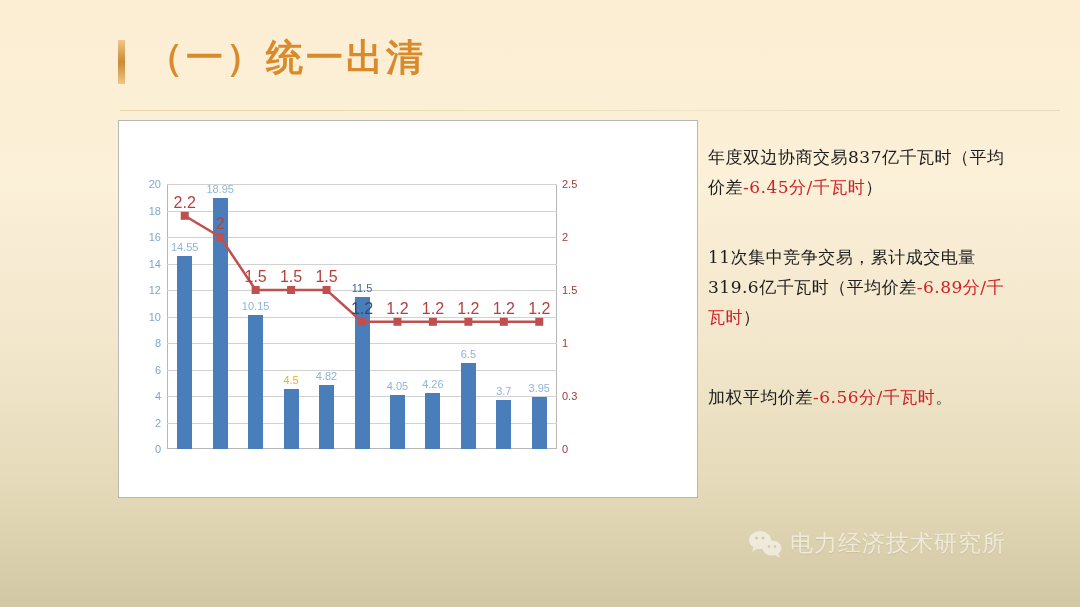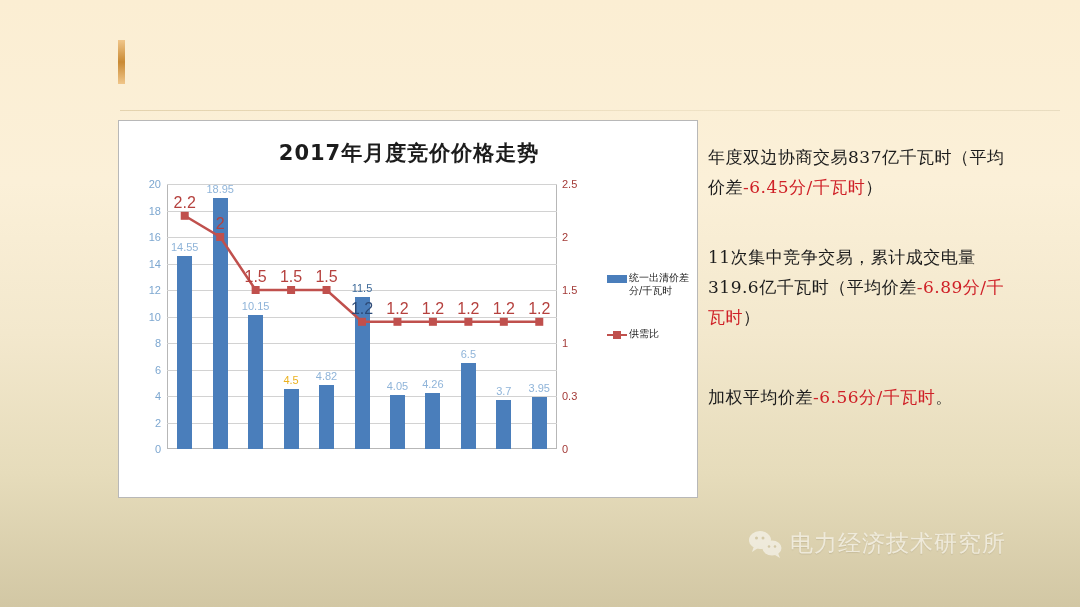--- a/index.html
+++ b/index.html
@@ -102,25 +102,25 @@
     font-family:"DejaVu Serif","Liberation Serif",serif;
     font-size:23px;color:#ffffff;letter-spacing:1px;margin-left:8px;
     text-shadow:0 1px 1px rgba(120,110,80,.35);white-space:nowrap;
   }
 </style>
 </head>
 <body>
 
 <div id="slide-header">
   <div id="title-accent"></div>
+  <div id="slide-title">（一）统一出清</div>
   <div id="title-rule"></div>
 </div>
 
 <div id="chart-card">
-  <div id="chart-title">2017年月度竞价价格走势</div>
 
   <div id="axis-left-col">
       <div class="axis-label axis-left" style="top: 265px;">0</div>
       <div class="axis-label axis-left" style="top: 238.5px;">2</div>
       <div class="axis-label axis-left" style="top: 212px;">4</div>
       <div class="axis-label axis-left" style="top: 185.5px;">6</div>
       <div class="axis-label axis-left" style="top: 159px;">8</div>
       <div class="axis-label axis-left" style="top: 132.5px;">10</div>
       <div class="axis-label axis-left" style="top: 106px;">12</div>
       <div class="axis-label axis-left" style="top: 79.5px;">14</div>
@@ -198,30 +198,20 @@
         <div class="pt-label navy" style="left: 195px; top: 115.8px;">1.2</div>
         <div class="pt-label" style="left: 230.455px; top: 115.8px;">1.2</div>
         <div class="pt-label" style="left: 265.909px; top: 115.8px;">1.2</div>
         <div class="pt-label" style="left: 301.364px; top: 115.8px;">1.2</div>
         <div class="pt-label" style="left: 336.818px; top: 115.8px;">1.2</div>
         <div class="pt-label" style="left: 372.273px; top: 115.8px;">1.2</div>
       </div>
   </div>
 
 
-  <div id="legend">
-    <div class="legend-row">
-      <span class="legend-swatch-bar"></span>
-      <span class="legend-text">统一出清价差分/千瓦时</span>
-    </div>
-    <div class="legend-row">
-      <span class="legend-swatch-line"></span>
-      <span class="legend-text">供需比</span>
-    </div>
-  </div>
 </div>
 
 <div class="note" id="note-1">
   <span>年度双边协商交易837亿千瓦时（平均价差</span><span class="hl">-6.45分/千瓦时</span><span>）</span>
 </div>
 
 <div class="note" id="note-2">
   <span>11次集中竞争交易，累计成交电量319.6亿千瓦时（平均价差</span><span class="hl">-6.89分/千瓦时</span><span>）</span>
 </div>
 

